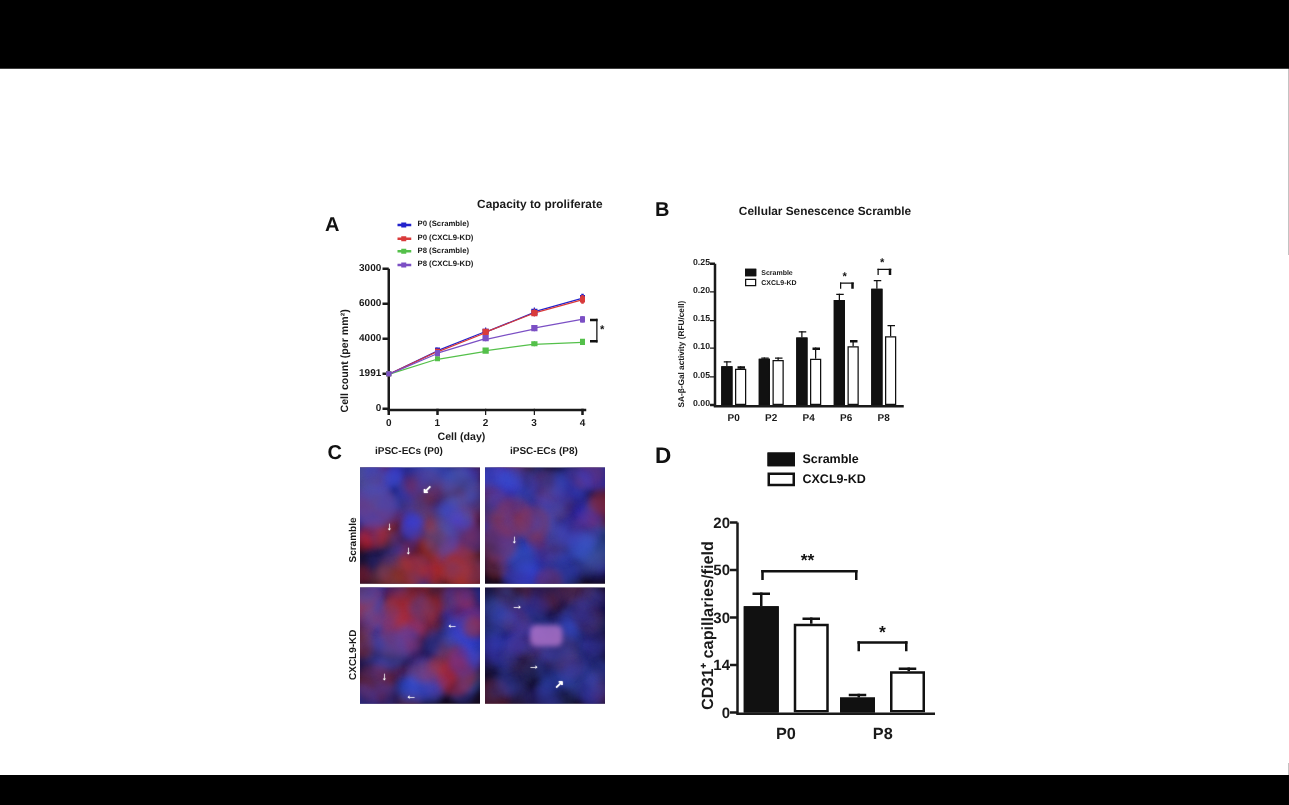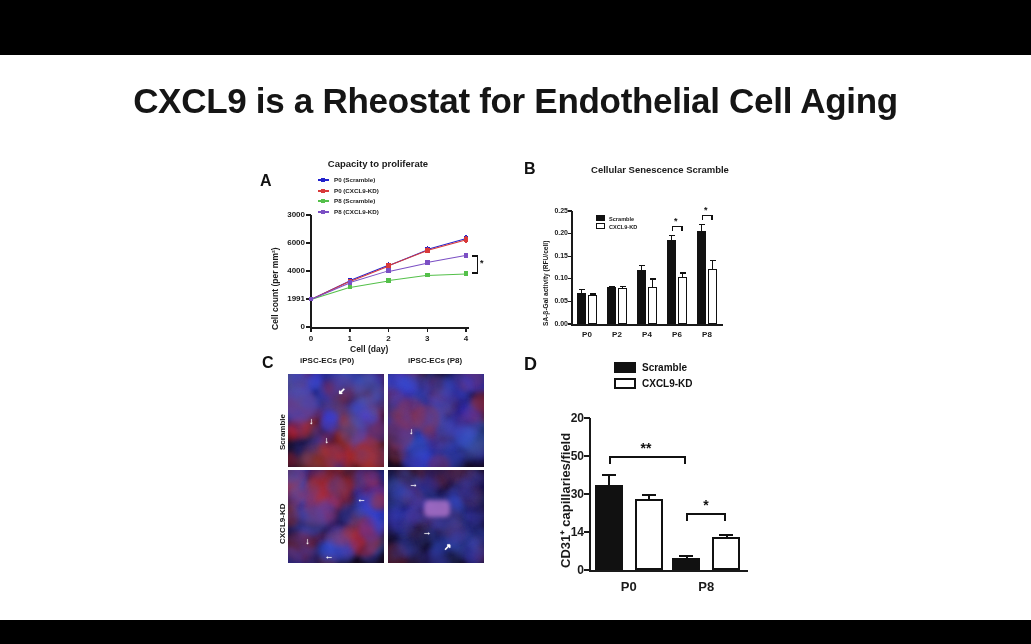--- a/index.html
+++ b/index.html
@@ -62,25 +62,24 @@
   .legD-tx{position:absolute;font-size:10px;font-weight:bold;color:#111;white-space:nowrap;}
 </style>
 </head>
 <body>
 
 <div class="bar-letterbox" id="lb-top"></div>
 <div class="bar-letterbox" id="lb-bottom"></div>
 
 <div id="slide">
 
-  <div id="title">CXCL9 is a Rheostat for Endothelial Cell Aging</div>
 
   <div id="panelA">
     <div class="panel-letter" style="left:2px;top:14px;">A</div>
-    <div class="panel-title" style="left:30px;top:0px;width:180px;">Capacity to proliferate</div>
+    <div class="panel-title" style="left:44px;top:0px;width:180px;text-align:right;">Capacity to proliferate</div>
     <div id="pA-legend">
         <div class="legA-line" style="left:60px;top:21px;background:#2222cc;"></div>
         <div class="legA-mk" style="left:63px;top:20px;background:#2222cc;"></div>
         <div class="legA" style="left:76px;top:18px;">P0 (Scramble)</div>
         <div class="legA-line" style="left:60px;top:31.5px;background:#d93a3a;"></div>
         <div class="legA-mk" style="left:63px;top:30.5px;background:#d93a3a;"></div>
         <div class="legA" style="left:76px;top:28.5px;">P0 (CXCL9-KD)</div>
         <div class="legA-line" style="left:60px;top:42px;background:#54c04a;"></div>
         <div class="legA-mk" style="left:63px;top:41px;background:#54c04a;"></div>
         <div class="legA" style="left:76px;top:39px;">P8 (Scramble)</div>

